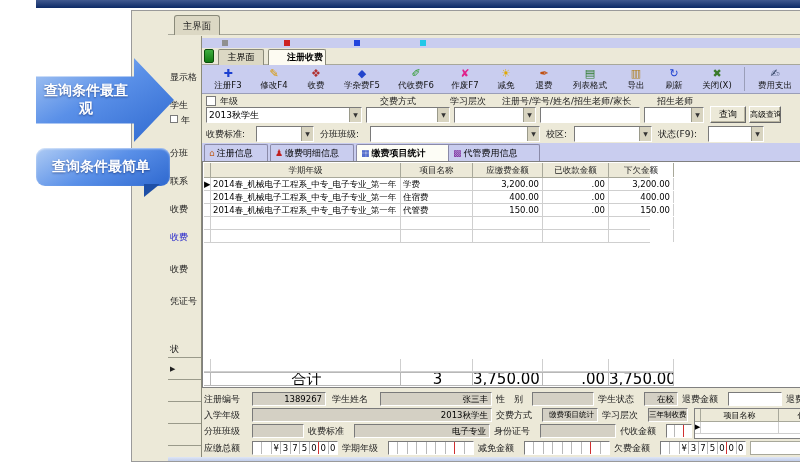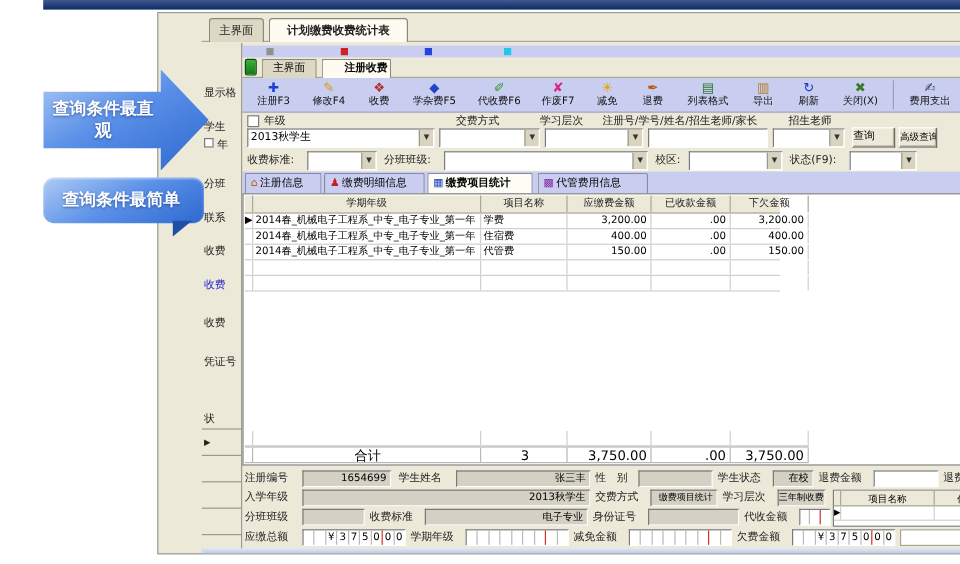--- a/index.html
+++ b/index.html
@@ -29,41 +29,41 @@
   .tbtn .ic{font-size:11px;line-height:12px;height:12px;}
   .tbtn .tl{font-size:8.5px;line-height:11px;color:#111;white-space:nowrap;}
   .tsep{width:1px;background:#9a9eb8;margin:2px 3px;}
   
   .filter{left:34px;top:83px;right:1px;height:49px;background:#ece9d8;overflow:hidden;}
   .lab{position:absolute;font-size:9px;color:#222;line-height:12px;white-space:nowrap;overflow:hidden;}
   .chk{position:absolute;width:10px;height:10px;background:#fff;border:1px solid #7a7a7a;}
   .cmb{position:absolute;height:16px;background:#fff;border:1px solid;border-color:#7a7a7a #fff #fff #7a7a7a;font-size:9px;line-height:14px;padding-left:2px;overflow:hidden;white-space:nowrap;}
   .cmb .da{position:absolute;right:0;top:0;bottom:0;width:12px;background:#d8d4c0;border-left:1px solid #9a9a8a;font-size:6px;line-height:14px;text-align:center;color:#333;}
   .inp{position:absolute;height:16px;background:#fff;border:1px solid;border-color:#7a7a7a #fff #fff #7a7a7a;}
-  .btn{position:absolute;height:17px;background:#ece9d8;border:1px solid;border-color:#fff #6a6a6a #6a6a6a #fff;box-shadow:inset -1px -1px 0 #b8b4a0;font-size:9px;line-height:15px;overflow:hidden;white-space:nowrap;}
+  .btn{position:absolute;height:17px;background:#ece9d8;border:1px solid;border-color:#fff #6a6a6a #6a6a6a #fff;box-shadow:inset -1px -1px 0 #b8b4a0;font-size:9px;text-align:center;line-height:15px;overflow:hidden;white-space:nowrap;}
   
   .itabs{left:34px;top:132px;right:1px;height:18px;background:#c9cdef;}
   .itab{position:absolute;top:1px;height:17px;font-size:9px;line-height:16px;padding:0 4px;border:1px solid #8a8aa8;border-bottom:none;background:#c9cdef;border-radius:2px 2px 0 0;white-space:nowrap;overflow:hidden;}
   .itab.act{background:#fdfdf6;font-weight:bold;}
   .itab .ii{font-size:9px;margin-right:2px;}
   
   .gpanel{left:34px;top:150px;right:1px;height:227px;background:#fff;border:1px solid #808080;}
   .tbl{position:absolute;left:1px;top:1px;width:446px;}
   .ghead{position:relative;height:15px;background:#ece9d8;border-bottom:1px solid #a8a89a;}
   .ghead>div{position:absolute;top:0;bottom:0;border-right:1px solid #a8a89a;font-size:8.5px;line-height:15px;text-align:center;color:#222;overflow:hidden;white-space:nowrap;}
   .grow{position:relative;height:13px;border-bottom:1px solid #cfcfcf;}
   .grow>div{position:absolute;top:0;bottom:0;border-right:1px solid #cfcfcf;font-size:8.5px;line-height:12px;overflow:hidden;white-space:nowrap;color:#000;}
   .num{text-align:right;padding-right:3px;}
   .mark{font-size:7px;line-height:12px;text-align:center;color:#000;}
   .c0{left:0;width:7px;}.c1{left:7px;width:190px;padding-left:2px;}.c2{left:197px;width:72px;padding-left:2px;}
   .c3{left:269px;width:70px;}.c4{left:339px;width:66px;}.c5{left:405px;width:65px;}
   .h1{left:7px;width:190px;}.h2{left:197px;width:72px;}
   .totblk{position:absolute;left:1px;bottom:1px;width:470px;}
   .trow{position:relative;height:14px;border-top:1px solid #b8b8b8;border-bottom:1px solid #b8b8b8;}
-  .trow>div{position:absolute;top:0;bottom:0;border-right:1px solid #b8b8b8;font-size:11px;line-height:13px;overflow:hidden;white-space:nowrap;}
+  .trow>div{position:absolute;top:0;bottom:0;border-right:1px solid #b8b8b8;font-size:15px;line-height:13px;overflow:hidden;white-space:nowrap;}
   .cen{text-align:center;}
   
   .bform{left:34px;top:378px;right:1px;height:68px;background:#ece9d8;overflow:hidden;}
   .fld{position:absolute;height:14px;background:#d4d0c4;border:1px solid;border-color:#7a7a7a #fff #fff #7a7a7a;font-size:8.5px;line-height:12px;text-align:right;padding-right:3px;overflow:hidden;white-space:nowrap;}
   .wfld{position:absolute;height:14px;background:#fff;border:1px solid;border-color:#7a7a7a #fff #fff #7a7a7a;}
   .digits{position:absolute;height:14px;background:#fff;border:1px solid;border-color:#7a7a7a #fff #fff #7a7a7a;display:flex;}
   .digits span{flex:1;border-left:1px solid #b8b8b8;font-size:8.5px;line-height:12px;text-align:center;overflow:hidden;}
   .digits span:first-child{border-left:none;}
   .digits span.rd{border-left:1px solid #d03030;}
   .minitbl{position:absolute;left:492px;top:19px;width:164px;height:31px;background:#fff;border:1px solid #808080;}
@@ -91,21 +91,20 @@
 
 <div class="canvas">
 
   <div class="abs topstrip"></div>
   <div class="abs trblue"></div>
 
   <div class="abs win">
 
     <div class="abs mdistrip">
       <div class="xtab" style="left:6px;width:46px;">主界面</div>
-      <div class="xtab act" style="left:56px;width:116px;">计划缴费收费统计表</div>
     </div>
 
     <div class="abs sliver">
       <div class="sl" style="top:35px;">显示格</div>
       <div class="sl" style="top:63px;">学生</div>
       <div class="chk" style="left:2px;top:79px;width:8px;height:8px;"></div>
       <div class="sl" style="left:13px;top:78px;">年</div>
       <div class="sl" style="top:111px;">分班</div>
       <div class="sl" style="top:139px;">联系</div>
       <div class="sl" style="top:167px;">收费</div>
@@ -229,21 +228,21 @@
         </div>
       <div class="lab" style="left:456px;top:34px;text-align:center;">状态(F9):</div>
       <div class="cmb" style="left:506px;top:32px;width:56px;">
           <span class="da">▼</span>
         </div>
     </div>
 
     <div class="abs itabs">
       <div class="itab" style="left:2px;width:64px;"><span class="ii" style="color:#c06020;">⌂</span><span>注册信息</span></div>
       <div class="itab" style="left:68px;width:84px;"><span class="ii" style="color:#c02020;">♟</span><span>缴费明细信息</span></div>
-      <div class="itab act" style="left:154px;width:88px;"><span class="ii" style="color:#2040c0;">▦</span><span>缴费项目统计</span></div>
+      <div class="itab act" style="left:154px;width:108px;"><span class="ii" style="color:#2040c0;">▦</span><span>缴费项目统计</span></div>
       <div class="itab" style="left:246px;width:92px;"><span class="ii" style="color:#8030a0;">▩</span><span>代管费用信息</span></div>
     </div>
 
     <div class="abs gpanel">
       <div class="tbl">
         <div class="ghead">
           <div class="c0"></div>
           <div class="h1">学期年级</div>
           <div class="h2">项目名称</div>
           <div class="c3">应缴费金额</div>
@@ -307,21 +306,21 @@
           <div class="c3 num">3,750.00</div>
           <div class="c4 num">.00</div>
           <div class="c5 num">3,750.00</div>
         </div>
       </div>
     </div>
 
     <div class="abs bform">
 
       <div class="lab" style="left:2px;top:4px;">注册编号</div>
-      <div class="fld" style="left:50px;top:3px;width:74px;">1654699</div>
+      <div class="fld" style="left:50px;top:3px;width:74px;">1389267</div>
       <div class="lab" style="left:130px;top:4px;">学生姓名</div>
       <div class="fld" style="left:178px;top:3px;width:112px;">张三丰</div>
       <div class="lab" style="left:294px;top:4px;">性　别</div>
       <div class="fld" style="left:330px;top:3px;width:62px;"></div>
       <div class="lab" style="left:396px;top:4px;">学生状态</div>
       <div class="fld" style="left:442px;top:3px;width:34px;">在校</div>
       <div class="lab" style="left:480px;top:4px;">退费金额</div>
       <div class="wfld" style="left:526px;top:3px;width:54px;"></div>
       <div class="lab" style="left:584px;top:4px;">退费原因</div>
       <div class="wfld" style="left:630px;top:3px;width:26px;"></div>

